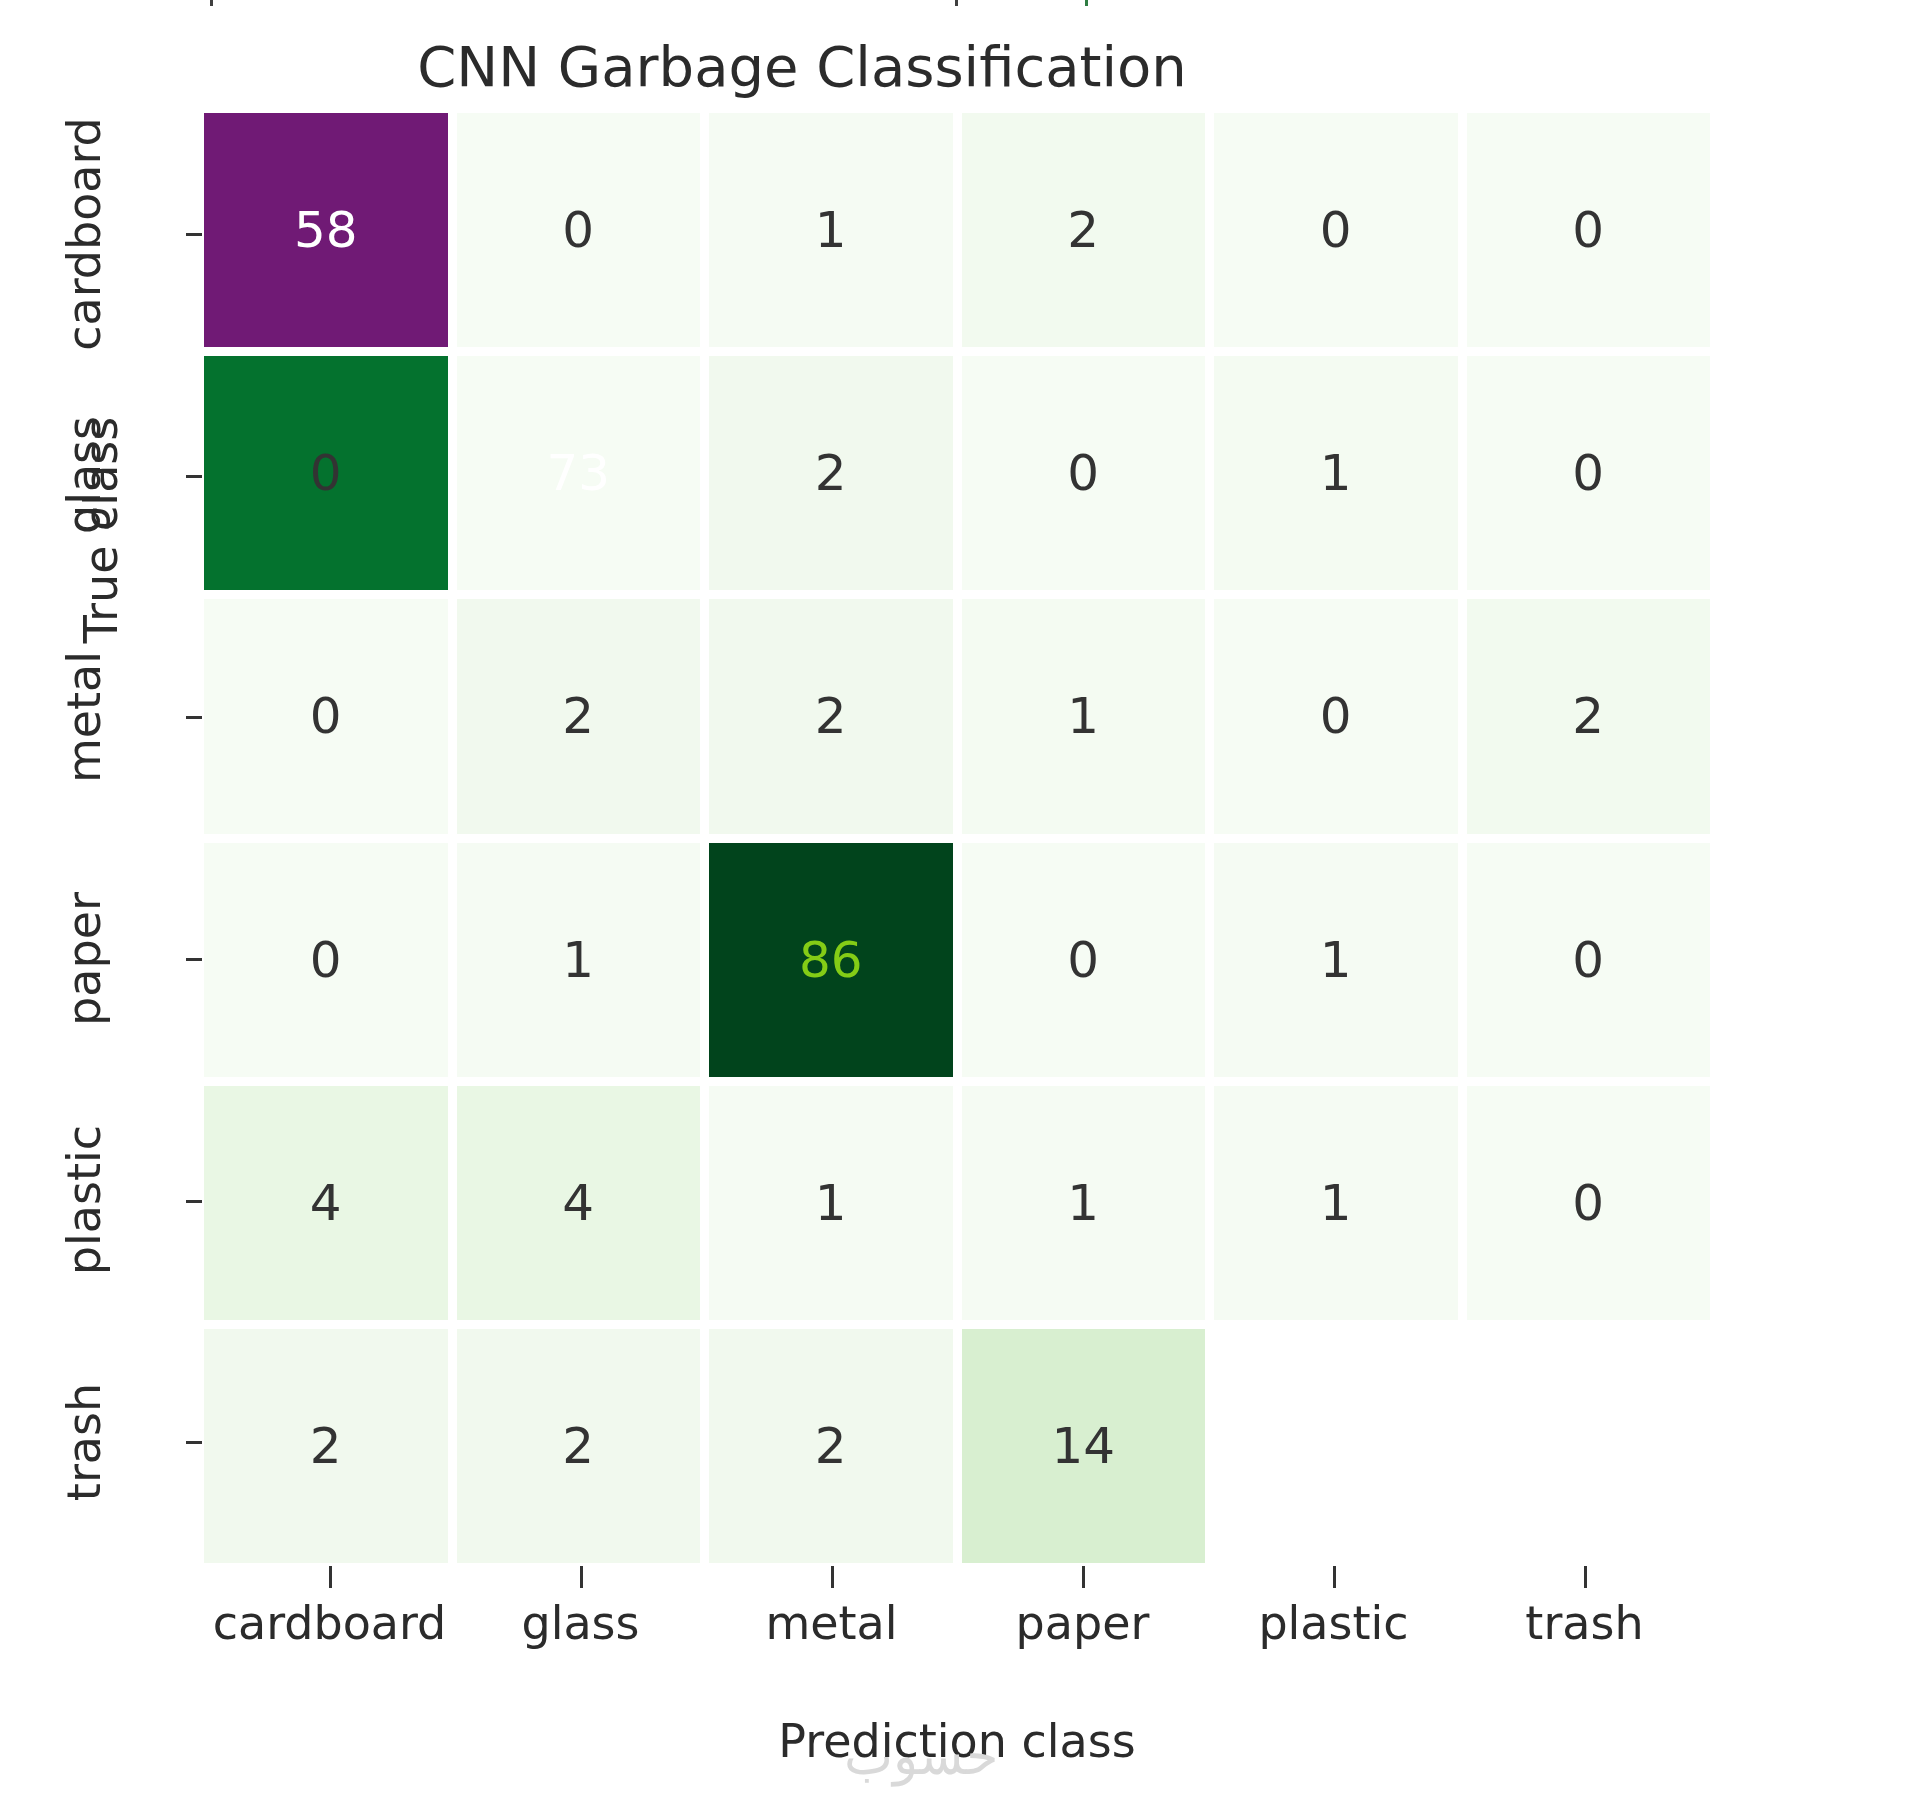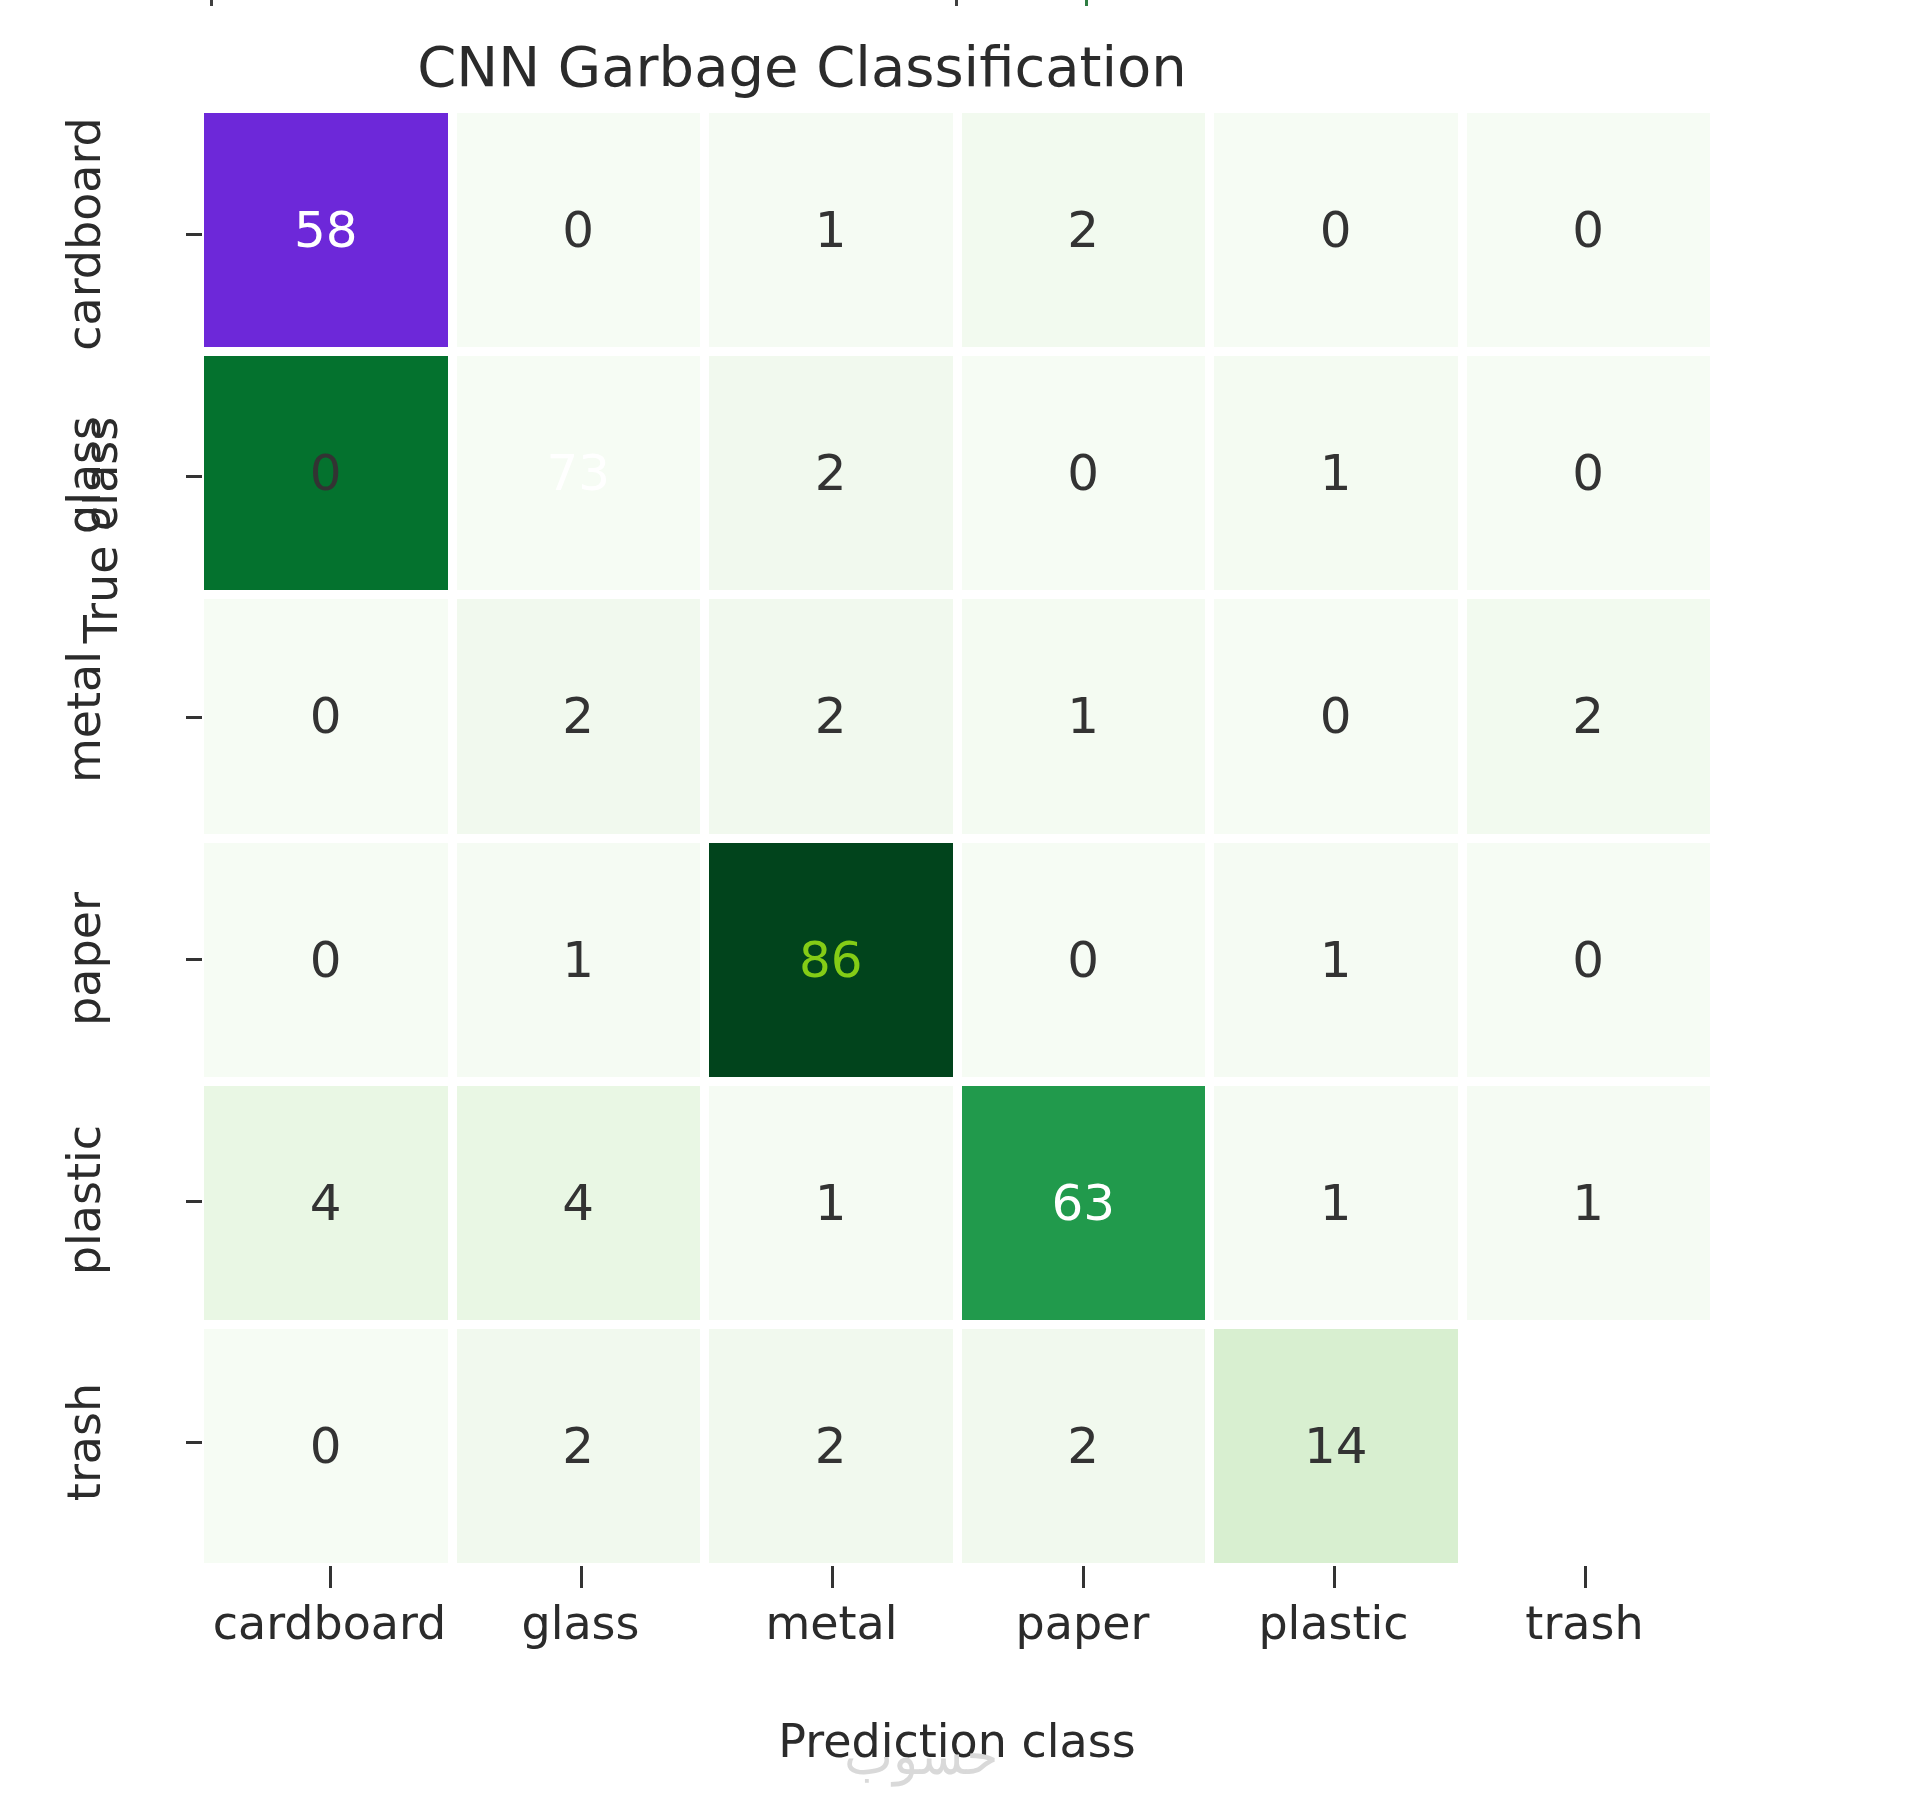--- a/index.html
+++ b/index.html
@@ -190,21 +190,21 @@
         <div class="lbl">plastic</div>
       </div>
       <div class="ytick-mark" style="top: 1199.5px;"></div>
       <div class="ytick-slot" style="top: 1321.33px; height: 241.667px;">
         <div class="lbl">trash</div>
       </div>
       <div class="ytick-mark" style="top: 1441.17px;"></div>
     </div>
 
   <div class="heatmap" id="heatmap">
-      <div class="cell" style="background: #6d28d9; color: rgb(255, 255, 255);">
+      <div class="cell" style="background: #701a75; color: rgb(255, 255, 255);">
         <span class="val">58</span>
       </div>
       <div class="cell" style="background: rgb(246, 252, 244); color: rgb(51, 51, 51);">
         <span class="val">0</span>
       </div>
       <div class="cell" style="background: rgb(245, 251, 243); color: rgb(51, 51, 51);">
         <span class="val">1</span>
       </div>
       <div class="cell" style="background: rgb(242, 250, 239); color: rgb(51, 51, 51);">
         <span class="val">2</span>
@@ -270,23 +270,20 @@
         <span class="val">0</span>
       </div>
       <div class="cell" style="background: rgb(233, 247, 228); color: rgb(51, 51, 51);">
         <span class="val">4</span>
       </div>
       <div class="cell" style="background: rgb(233, 247, 228); color: rgb(51, 51, 51);">
         <span class="val">4</span>
       </div>
       <div class="cell" style="background: rgb(245, 251, 243); color: rgb(51, 51, 51);">
         <span class="val">1</span>
-      </div>
-      <div class="cell" style="background: rgb(33, 154, 76); color: rgb(255, 255, 255);">
-        <span class="val">63</span>
       </div>
       <div class="cell" style="background: rgb(245, 251, 243); color: rgb(51, 51, 51);">
         <span class="val">1</span>
       </div>
       <div class="cell" style="background: rgb(245, 251, 243); color: rgb(51, 51, 51);">
         <span class="val">1</span>
       </div>
       <div class="cell" style="background: rgb(246, 252, 244); color: rgb(51, 51, 51);">
         <span class="val">0</span>
       </div>

